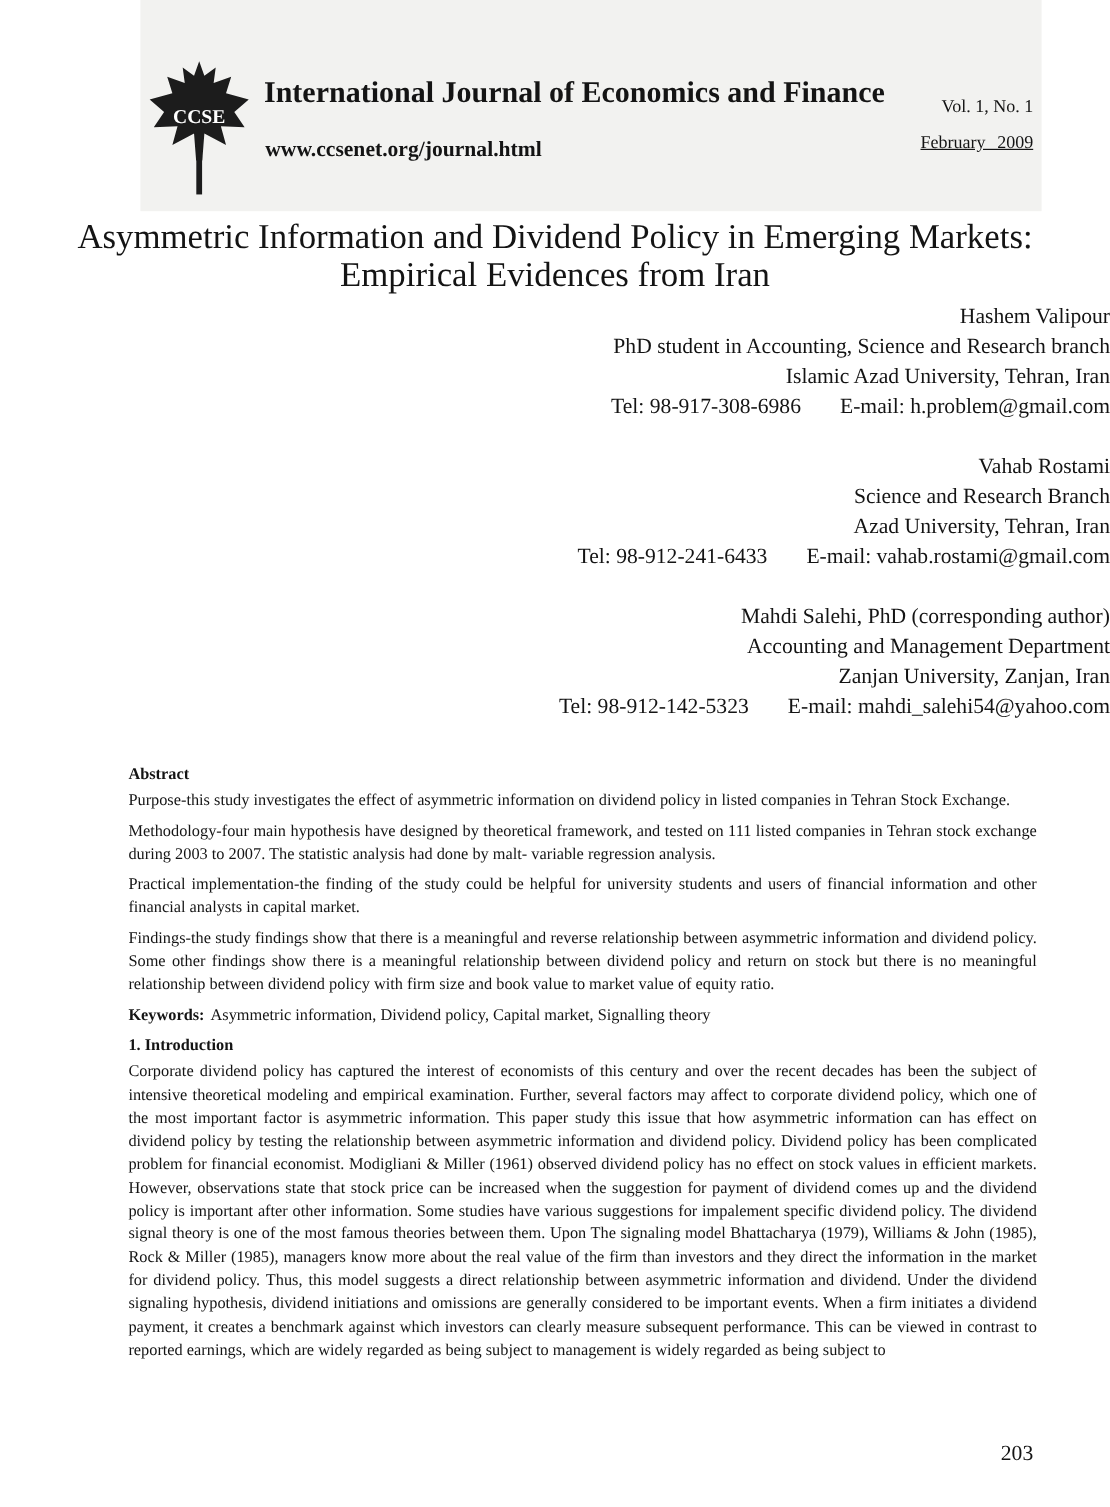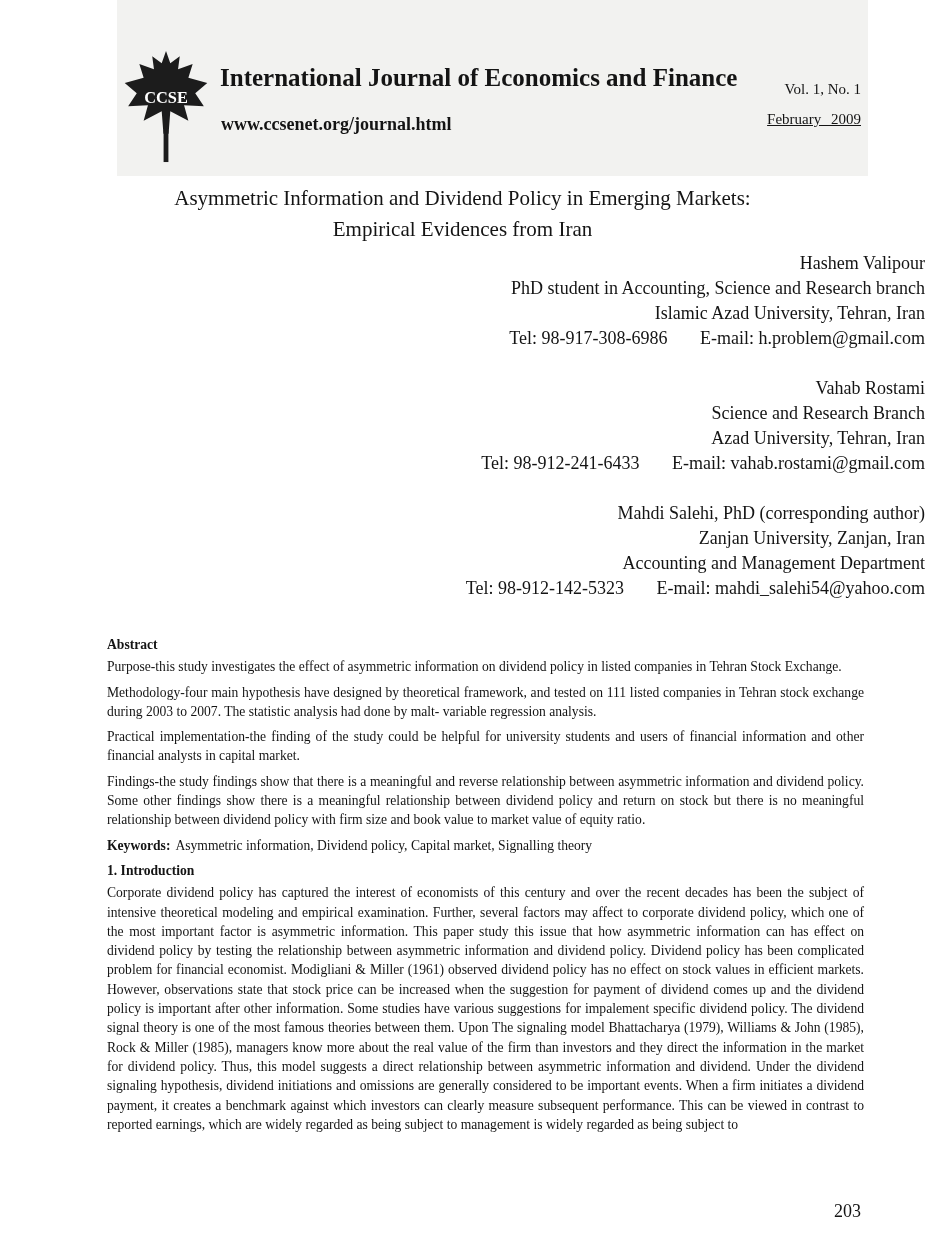--- a/index.html
+++ b/index.html
@@ -29,21 +29,21 @@
   }
   .header-right {
     position:absolute; right:7px; top:74px; text-align:right;
     font-size:15px; line-height:30px;
   }
   .header-right .date { word-spacing:6px;text-decoration:underline; }
 
   
   .article-title {
     position:absolute; left:0; top:183px; width:100%;
-    text-align:center; font-size:21px; line-height:31px;
+    text-align:center; font-size:29px; line-height:31px;
   }
 
   
   .authors {
     position:absolute; left:0; top:251px; width:100%;
     text-align:right; font-size:18px;
   }
   .author-block { margin:0 0 25px 0; }
   .author-block div { line-height:25px; }
   .author-email { margin-left:28px; }
@@ -111,22 +111,22 @@
       <div>Science and Research Branch</div>
       <div>Azad University, Tehran, Iran</div>
       <div>
         <span>Tel: 98-912-241-6433</span>
         <span class="author-email">E-mail: vahab.rostami@gmail.com</span>
       </div>
     </div>
 
     <div class="author-block">
       <div>Mahdi Salehi, PhD (corresponding author)</div>
+      <div>Accounting and Management Department</div>
       <div>Zanjan University, Zanjan, Iran</div>
-      <div>Accounting and Management Department</div>
       <div>
         <span>Tel: 98-912-142-5323</span>
         <span class="author-email">E-mail: mahdi_salehi54@yahoo.com</span>
       </div>
     </div>
   </div>
 
   <div class="body-text">
 
     <div class="section-heading">Abstract</div>

